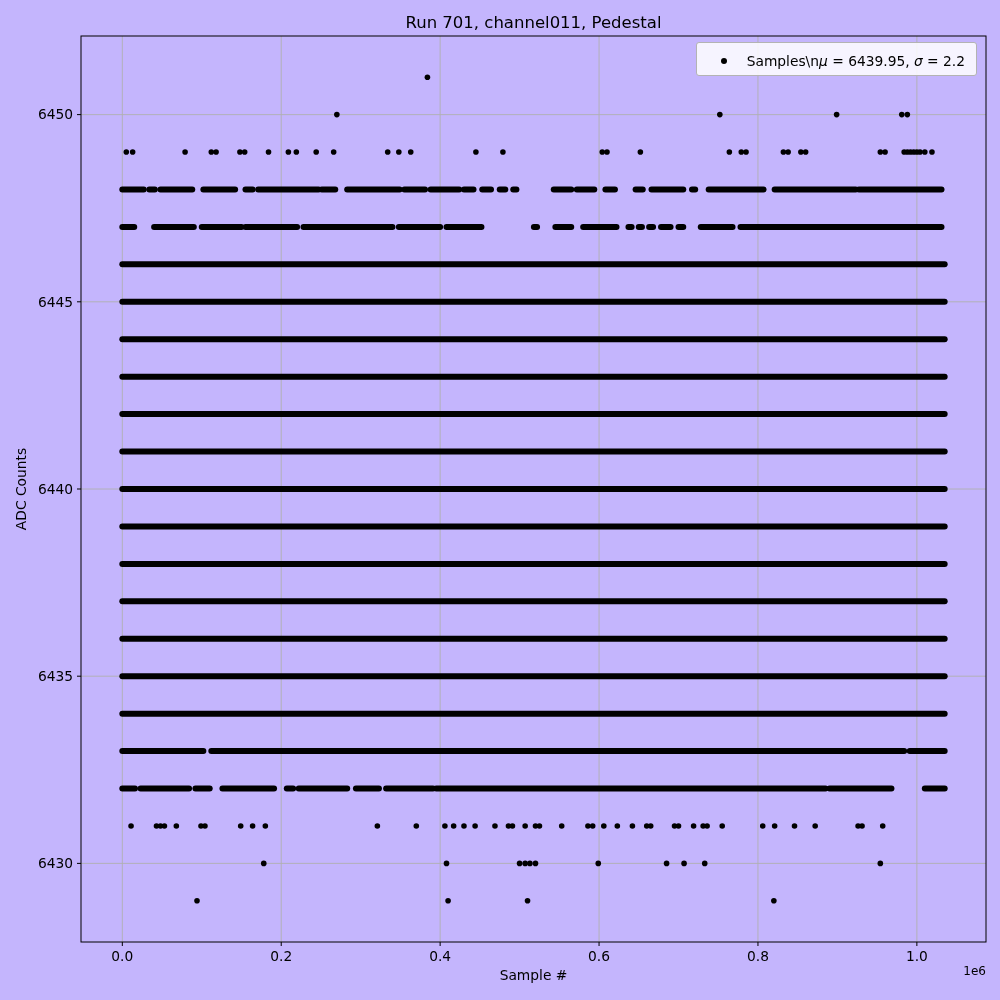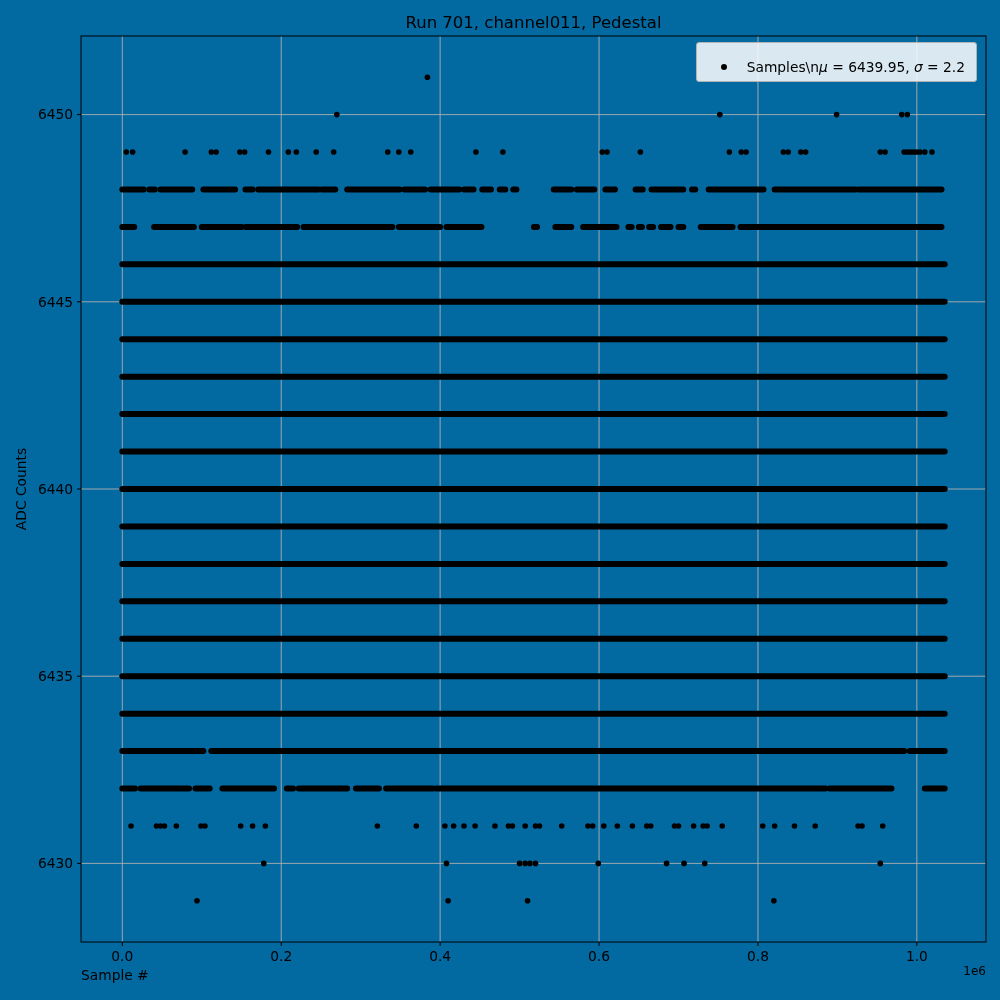--- a/index.html
+++ b/index.html
@@ -1,28 +1,28 @@
 <!DOCTYPE html>
 <html><head>
 <meta charset="utf-8">
 <style>
   html,body{margin:0;padding:0;background:#ffffff;}
   body{font-family:"DejaVu Sans", sans-serif;}
-  #figure{position:relative;width:1000px;height:1000px;background:#0369a1;overflow:hidden;}
+  #figure{position:relative;width:1000px;height:1000px;background:#c4b5fd;overflow:hidden;}
   #chart-title{position:absolute;left:81px;top:13px;width:905px;text-align:center;
     font-size:16.5px;color:#000;}
-  #xaxis-label{position:absolute;left:81px;top:967px;width:905px;text-align:left;
+  #xaxis-label{position:absolute;left:81px;top:967px;width:905px;text-align:center;
     font-size:13.8px;color:#000;}
   #yaxis-label{position:absolute;left:21px;top:489px;font-size:13.8px;color:#000;
     transform:translate(-50%,-50%) rotate(-90deg);white-space:nowrap;}
   #axis-offset{position:absolute;right:14px;top:964px;font-size:12px;color:#000;}
   #plot-svg{position:absolute;left:0;top:0;}
   #legend{position:absolute;top:42px;right:23px;display:flex;align-items:center;
     border:1px solid #b3b3b3;border-radius:3px;background:rgba(255,255,255,0.85);
-    padding:16px 11px 6px 13px;font-size:13.8px;color:#000;}
+    padding:10px 11px 6px 13px;font-size:13.8px;color:#000;}
   #legend .handle{width:28px;display:flex;justify-content:center;margin-right:9px;}
   #legend .dot{width:6px;height:6px;border-radius:50%;background:#000;}
   #legend .greek{font-style:italic;}
   .svgtick{font-size:13.8px;fill:#000;font-family:"DejaVu Sans", sans-serif;}
 </style>
 </head>
 <body>
 
 <div id="figure">
   <div id="chart-title">Run 701, channel011, Pedestal</div>

